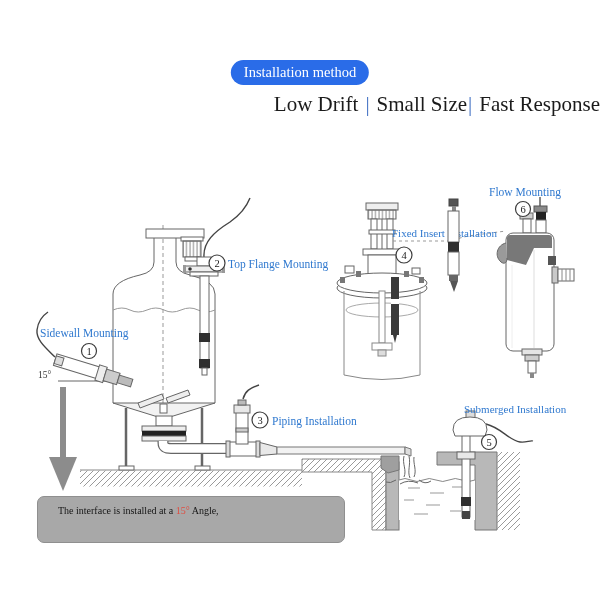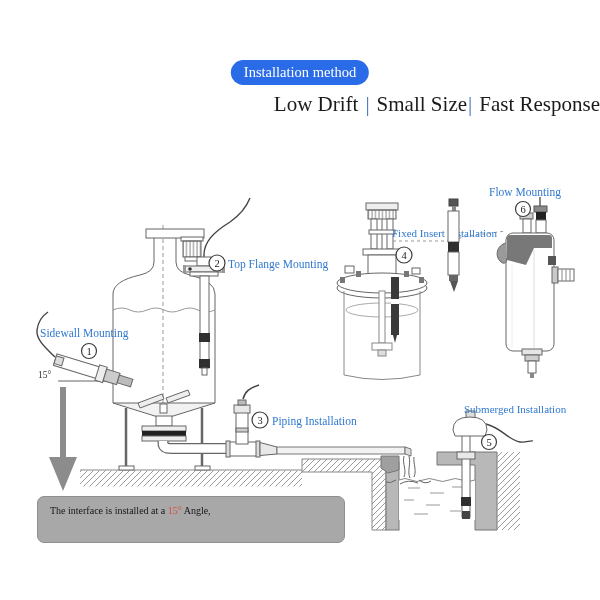--- a/index.html
+++ b/index.html
@@ -12,21 +12,21 @@
             font-size:21px;color:#1b1b1b;white-space:nowrap;}
   .subtitle .sep{color:#4472c4;}
   .subtitle .s1{margin:0 7px;}
   .subtitle .s2{margin-left:1px;margin-right:7px;}
   svg.diagram{position:absolute;left:0;top:0;width:600px;height:600px;}
   .lbl{font-family:"Liberation Serif",serif;font-size:11.5px;fill:#3079cf;}
   .lbl.sm{font-size:11px;}
   .num{font-family:"Liberation Serif",serif;font-size:10.5px;fill:#222;text-anchor:middle;}
   .angle-txt{font-family:"Liberation Serif",serif;font-size:9.5px;fill:#333;}
   .note{position:absolute;left:37px;top:496px;width:308px;height:47px;box-sizing:border-box;
-        background:#a8a8a8;border:1px solid #8f8f8f;border-radius:7px;padding:3px 12px;
+        background:#a8a8a8;border:1px solid #8f8f8f;border-radius:7px;padding:3px 20px;
         font-size:10px;color:#151515;line-height:21px;white-space:nowrap;}
   .note .red{color:#e04b3f;}
   .outl{fill:#fff;stroke:#666;stroke-width:1;}
   .dark{fill:#2f2f2f;stroke:none;}
   .thin{stroke:#666;stroke-width:1;fill:none;}
 </style>
 </head>
 <body>
 
 <div class="stage">

